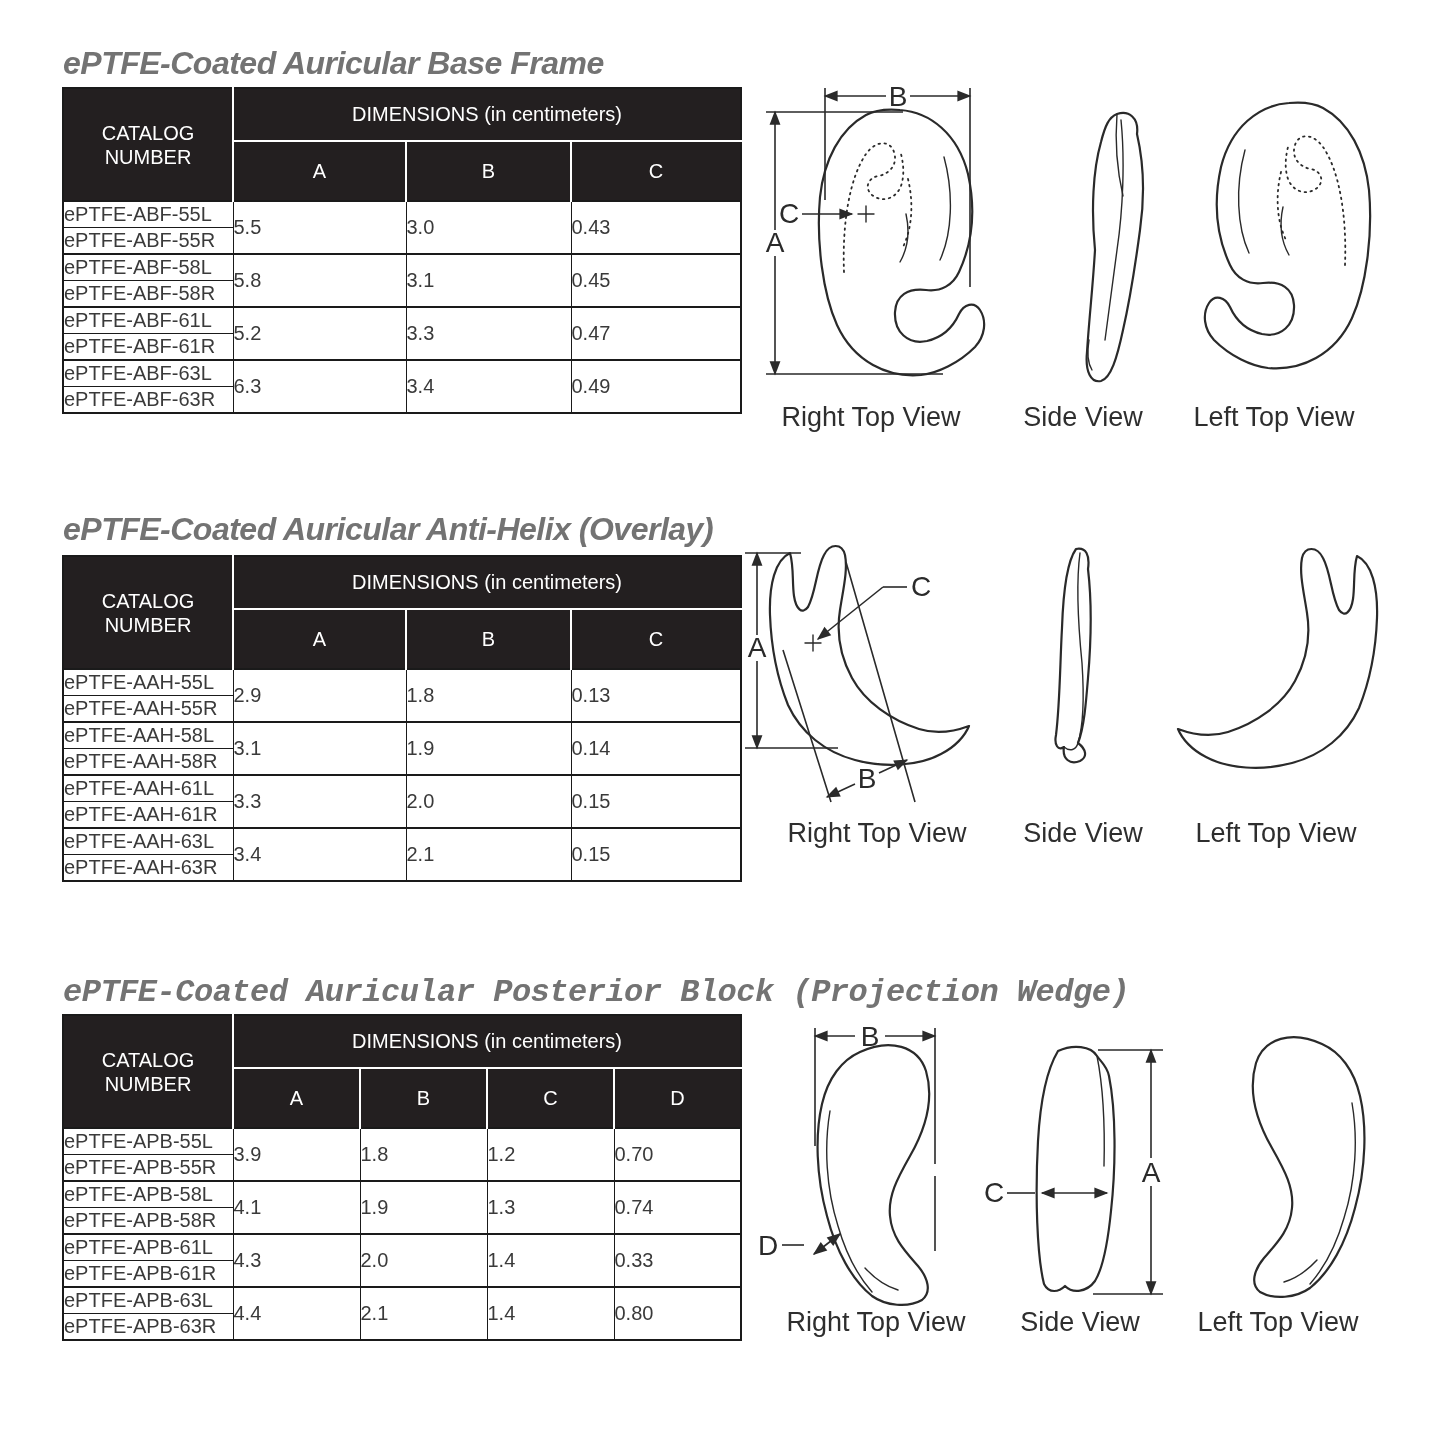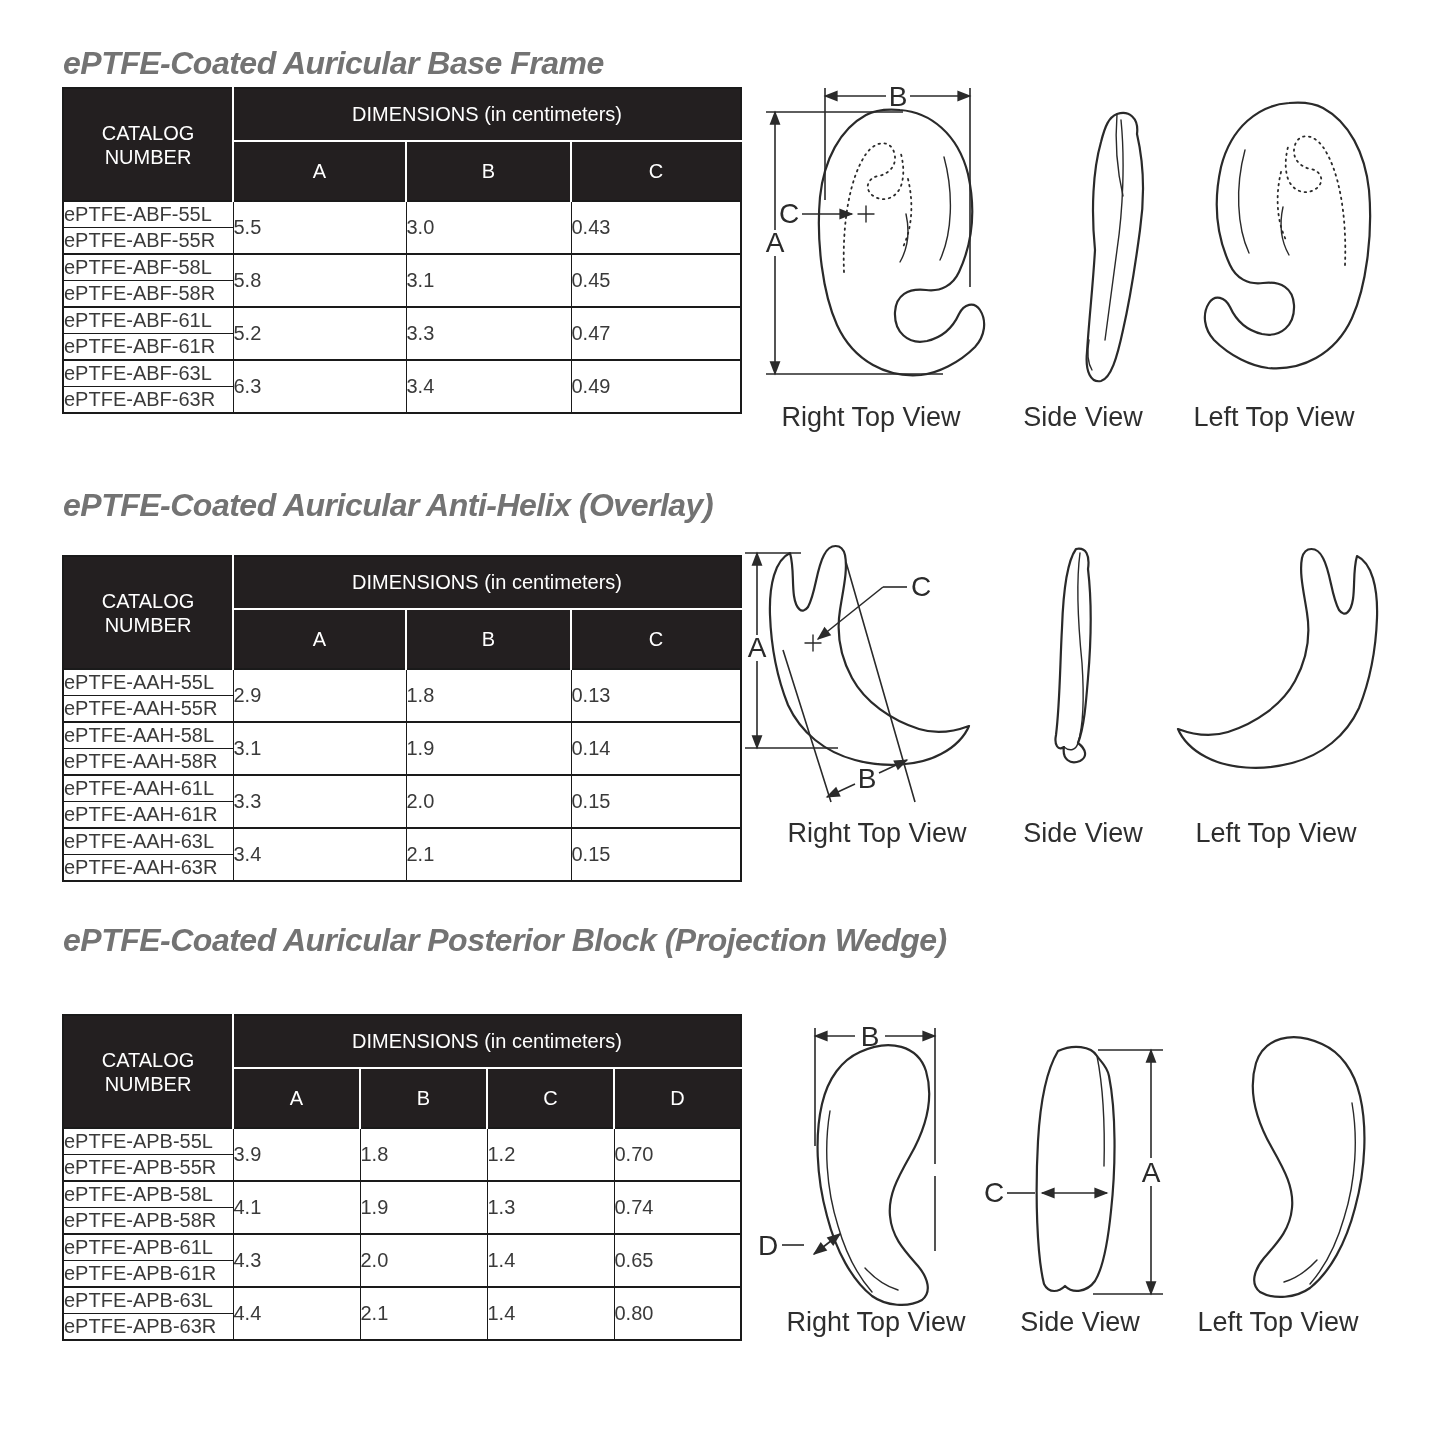--- a/index.html
+++ b/index.html
@@ -156,21 +156,21 @@
     <path class="thin" d="M 186 75 C 196 112 194 152 182 178"></path>
     <path class="thin" d="M 148 132 C 152 150 150 166 142 180"></path>
   </g>
 </svg>
 </div>
 
 <div class="caption" style="left:871px;top:402px;">Right Top View</div>
 <div class="caption" style="left:1083px;top:402px;">Side View</div>
 <div class="caption" style="left:1274px;top:402px;">Left Top View</div>
 
-<div class="section-title" style="top:487px;">ePTFE-Coated Auricular Anti-Helix (Overlay)</div>
+<div class="section-title" style="top:511px;">ePTFE-Coated Auricular Anti-Helix (Overlay)</div>
 
 <table class="spec" style="top:555px;">
   <colgroup>
       <col style="width:170px">
       <col style="width:173px">
       <col style="width:165px">
       <col style="width:170px">
     </colgroup>
   <thead>
     <tr style="height:53px;">
@@ -264,21 +264,21 @@
   <g transform="translate(252,0) scale(-1,1)">
     <path class="outline" d="M 47 13 C 32 20 26 45 27 75 C 28 103 33 135 45 165 C 58 193 82 212 112 220 C 142 228 176 226 198 214 C 212 207 222 196 226 186 C 210 192 192 194 176 189 C 148 180 122 162 109 138 C 97 116 93 95 97 70 C 100 50 105 30 102 15 C 99 3 87 3 81 15 C 73 30 73 52 65 67 C 59 75 53 69 51 56 C 49 42 51 27 47 13 Z"></path>
   </g>
 </svg>
 </div>
 
 <div class="caption" style="left:877px;top:818px;">Right Top View</div>
 <div class="caption" style="left:1083px;top:818px;">Side View</div>
 <div class="caption" style="left:1276px;top:818px;">Left Top View</div>
 
-<div class="section-title" style="top:922px;">ePTFE-Coated Auricular Posterior Block (Projection Wedge)</div>
+<div class="section-title" style="top:974px;font-family:Liberation Mono, monospace;">ePTFE-Coated Auricular Posterior Block (Projection Wedge)</div>
 
 <table class="spec" style="top:1014px;">
   <colgroup>
       <col style="width:170px">
       <col style="width:127px">
       <col style="width:127px">
       <col style="width:127px">
       <col style="width:127px">
     </colgroup>
   <thead>
@@ -313,21 +313,21 @@
       <td class="val" rowspan="2">0.74</td>
       </tr>
     <tr>
         <td class="cat">ePTFE-APB-58R</td>
       </tr>
     <tr class="grp">
         <td class="cat">ePTFE-APB-61L</td>
       <td class="val" rowspan="2">4.3</td>
       <td class="val" rowspan="2">2.0</td>
       <td class="val" rowspan="2">1.4</td>
-      <td class="val" rowspan="2">0.65</td>
+      <td class="val" rowspan="2">0.33</td>
       </tr>
     <tr>
         <td class="cat">ePTFE-APB-61R</td>
       </tr>
     <tr class="grp">
         <td class="cat">ePTFE-APB-63L</td>
       <td class="val" rowspan="2">4.4</td>
       <td class="val" rowspan="2">2.1</td>
       <td class="val" rowspan="2">1.4</td>
       <td class="val" rowspan="2">0.80</td>

